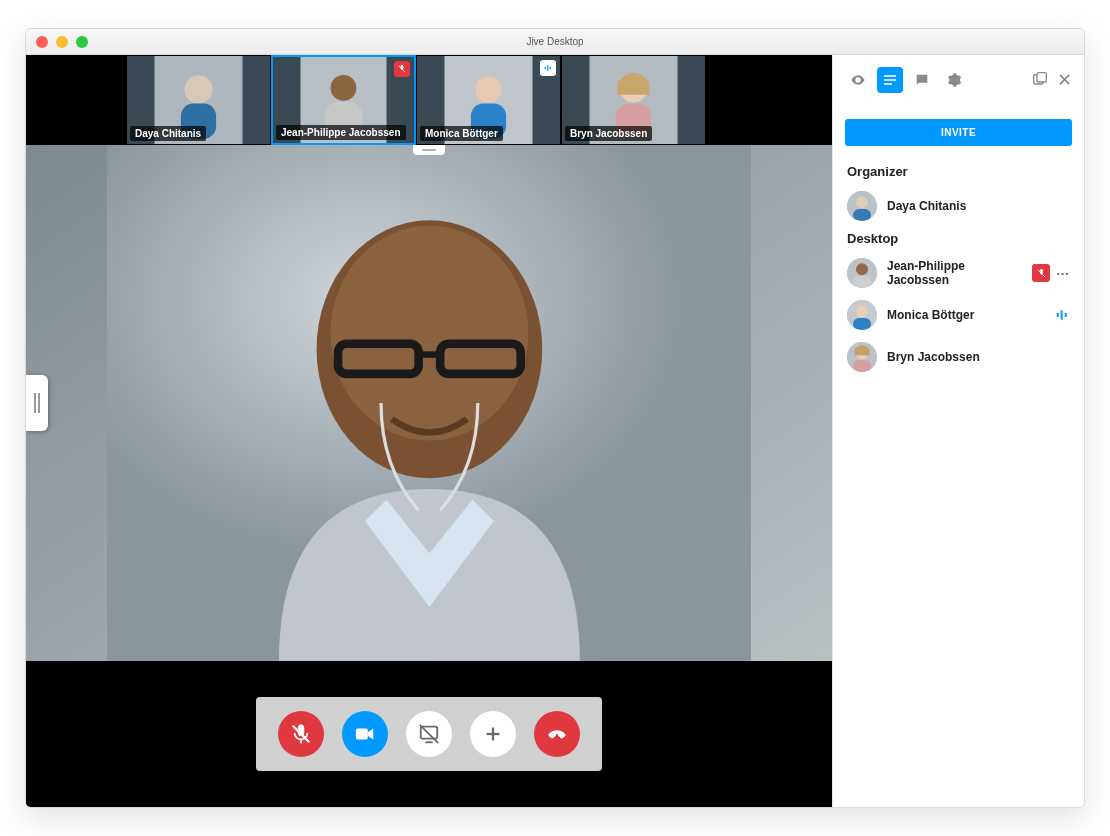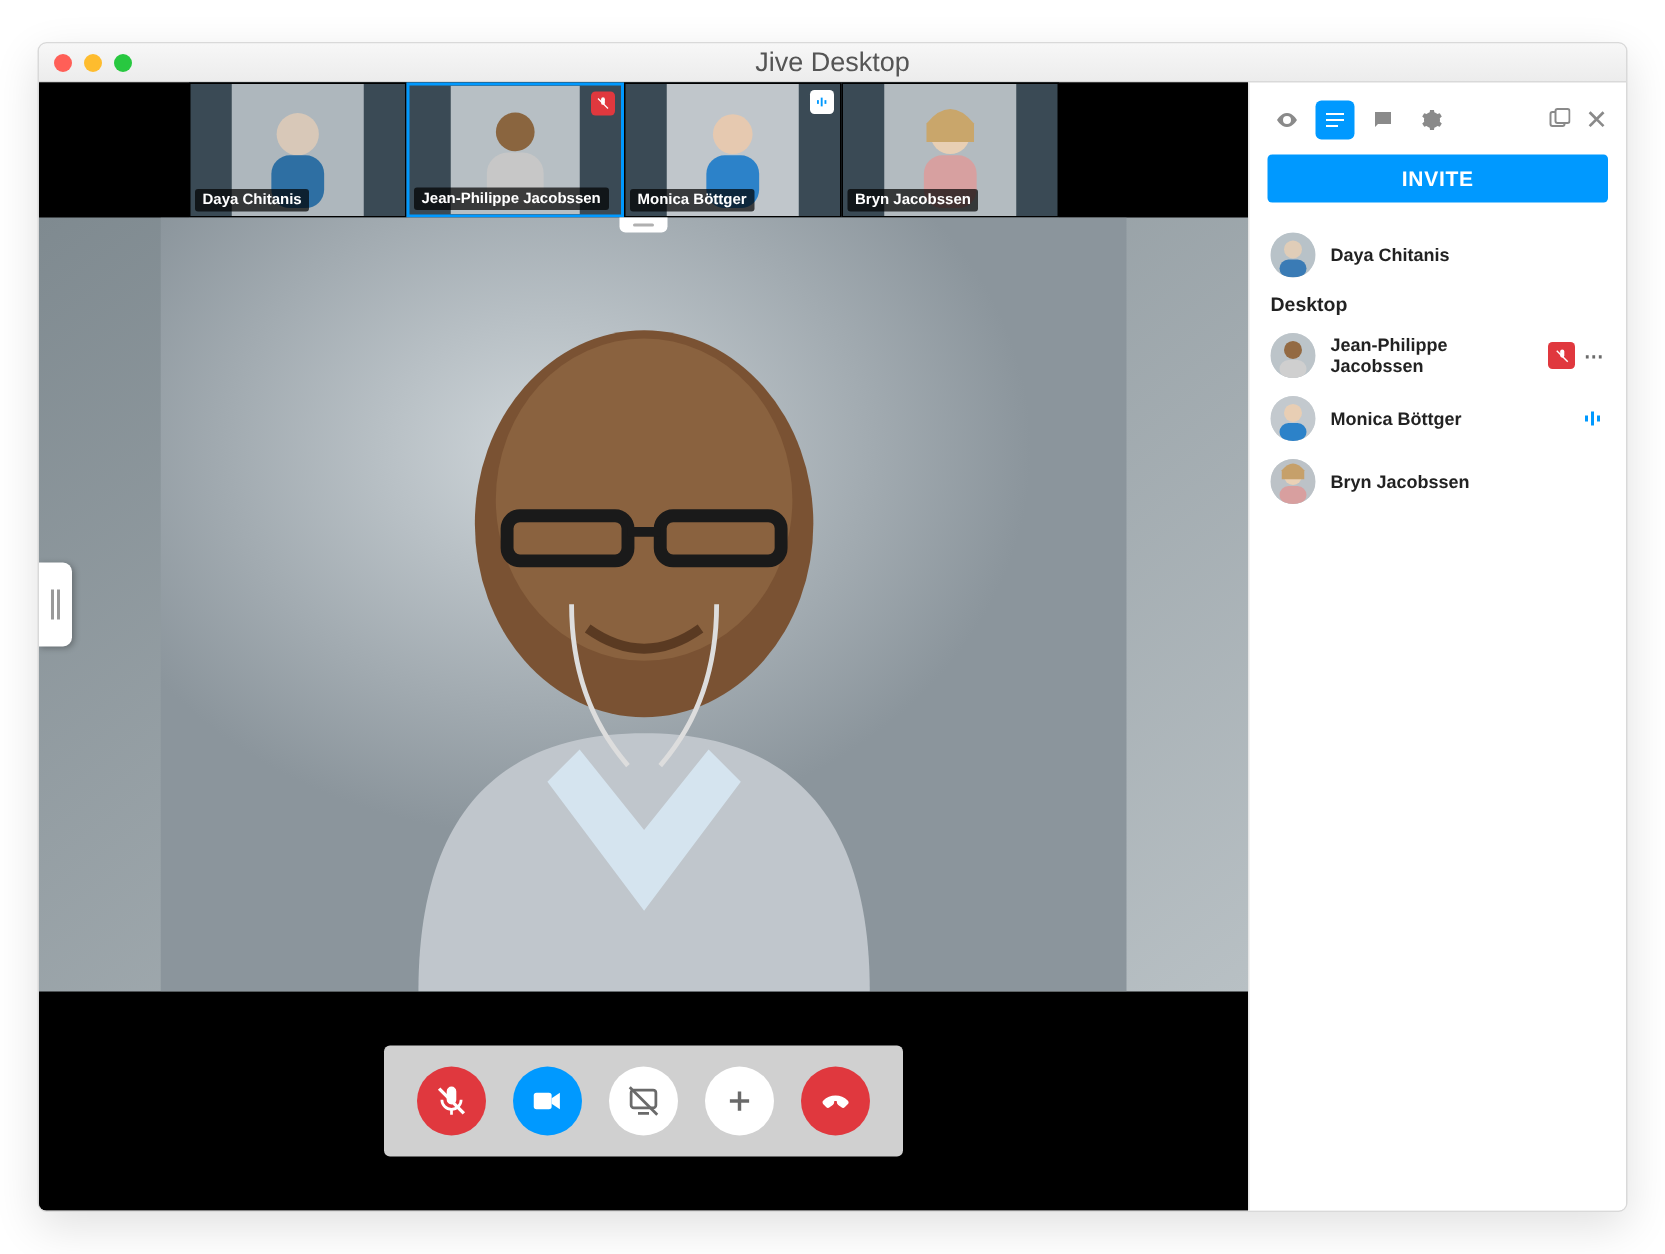--- a/index.html
+++ b/index.html
@@ -21,21 +21,21 @@
     background: linear-gradient(#f7f7f7,#ececec);
     border-bottom: 1px solid #d9d9d9;
     display: flex;
     align-items: center;
     padding: 0 10px;
     position: relative;
   }
   .traffic { display:flex; gap:8px; }
   .traffic span { width:12px;height:12px;border-radius:50%; display:block; }
   .dot-red{background:#ff5f57;} .dot-yellow{background:#febc2e;} .dot-green{background:#28c840;}
-  .title { position:absolute; left:0; right:0; text-align:center; font-size:18px; color:#555;}
+  .title { position:absolute; left:0; right:0; text-align:center; font-size:10px; color:#555;}
   .content { flex:1; display:flex; min-height:0;}
   .video-area { flex:1; background:#000; position:relative; display:flex; flex-direction:column;}
   .thumb-row { height:90px; display:flex; gap:0; background:#000; padding:0 100px;}
   .thumb { position:relative; width:145px; height:90px; background:#3a4a55; border:1px solid #000; overflow:hidden;}
   .thumb.active { border:2px solid #0099ff; }
   .thumb .label { position:absolute; bottom:3px; left:3px; background:rgba(0,0,0,.7); color:#fff; font-size:10px; font-weight:600; padding:2px 5px; border-radius:2px; }
   .thumb .tag-icon { position:absolute; top:4px; right:4px; width:16px; height:16px; border-radius:3px; display:flex;align-items:center;justify-content:center;}
   .tag-red{background:#e0383e;} .tag-blue{background:#fff;}
   .main-video { flex:1; background:linear-gradient(145deg,#7f8a90,#b8c0c4); display:flex; align-items:center; justify-content:center; position:relative;}
   .bottom-bar { height:150px; background:#000; display:flex; align-items:center; justify-content:center;}
@@ -52,21 +52,21 @@
   
   .sidebar { width:252px; background:#fff; border-left:1px solid #e5e5e5; display:flex; flex-direction:column;}
   .side-top { display:flex; align-items:center; justify-content:space-between; padding:12px 12px 10px;}
   .side-icons { display:flex; gap:6px; align-items:center;}
   .sq { width:26px;height:26px;border-radius:4px; display:flex;align-items:center;justify-content:center; cursor:pointer;}
   .sq svg{width:16px;height:16px;fill:#8a8a8a;}
   .sq.active{background:#0099ff;} .sq.active svg{fill:#fff;}
   .side-right{display:flex;gap:10px;align-items:center;}
   .side-right svg{width:16px;height:16px;fill:none;stroke:#8a8a8a;stroke-width:2;}
   .close-x{font-size:18px;color:#8a8a8a;cursor:pointer;line-height:1;}
-  .invite-btn { margin:0 12px 14px; background:#0099ff; color:#fff; font-weight:700; font-size:14px; letter-spacing:.5px; text-align:center; padding:8px 0; border-radius:3px; cursor:pointer;}
+  .invite-btn { margin:16px 12px 14px; background:#0099ff; color:#fff; font-weight:700; font-size:10px; letter-spacing:.5px; text-align:center; padding:8px 0; border-radius:3px; cursor:pointer;}
   .section-title{font-size:13px;font-weight:700;color:#222;padding:4px 14px 6px;}
   .person { display:flex; align-items:center; padding:6px 14px; gap:10px;}
   .avatar{width:30px;height:30px;border-radius:50%;background:#ccd3d8;display:flex;align-items:center;justify-content:center;overflow:hidden;flex:0 0 30px;}
   .avatar.ph svg{width:18px;height:18px;fill:#7a7a7a;}
   .pname{font-size:12px;font-weight:700;color:#222;flex:1;}
   .pstatus{display:flex;align-items:center;gap:6px;}
   .badge-red{width:18px;height:18px;border-radius:3px;background:#e0383e;display:flex;align-items:center;justify-content:center;}
   .badge-red svg{width:11px;height:11px;fill:#fff;}
   .more{color:#6a6a6a;font-weight:700;letter-spacing:1px;cursor:pointer;font-size:13px;}
   .speaking svg{width:16px;height:16px;}
@@ -236,20 +236,21 @@
           <svg viewBox="0 0 24 24">
               <rect x="4" y="4" width="14" height="14" rx="2"></rect>
               <rect x="9" y="1" width="14" height="14" rx="2" fill="#fff"></rect>
             </svg>
           <span class="close-x">✕</span>
         </div>
       </div>
 
       <div class="invite-btn">INVITE</div>
 
+      <div class="section-title">Organizer</div>
       <div class="person">
         <div class="avatar">
             <svg viewBox="0 0 40 40">
               <rect width="40" height="40" fill="#b8c2c8"></rect>
               <circle cx="20" cy="15" r="8" fill="#e0cdb8"></circle>
               <rect x="8" y="24" width="24" height="16" rx="8" fill="#3a7bb5"></rect>
             </svg>
           </div>
         <div class="pname">Daya Chitanis</div>
       </div>

